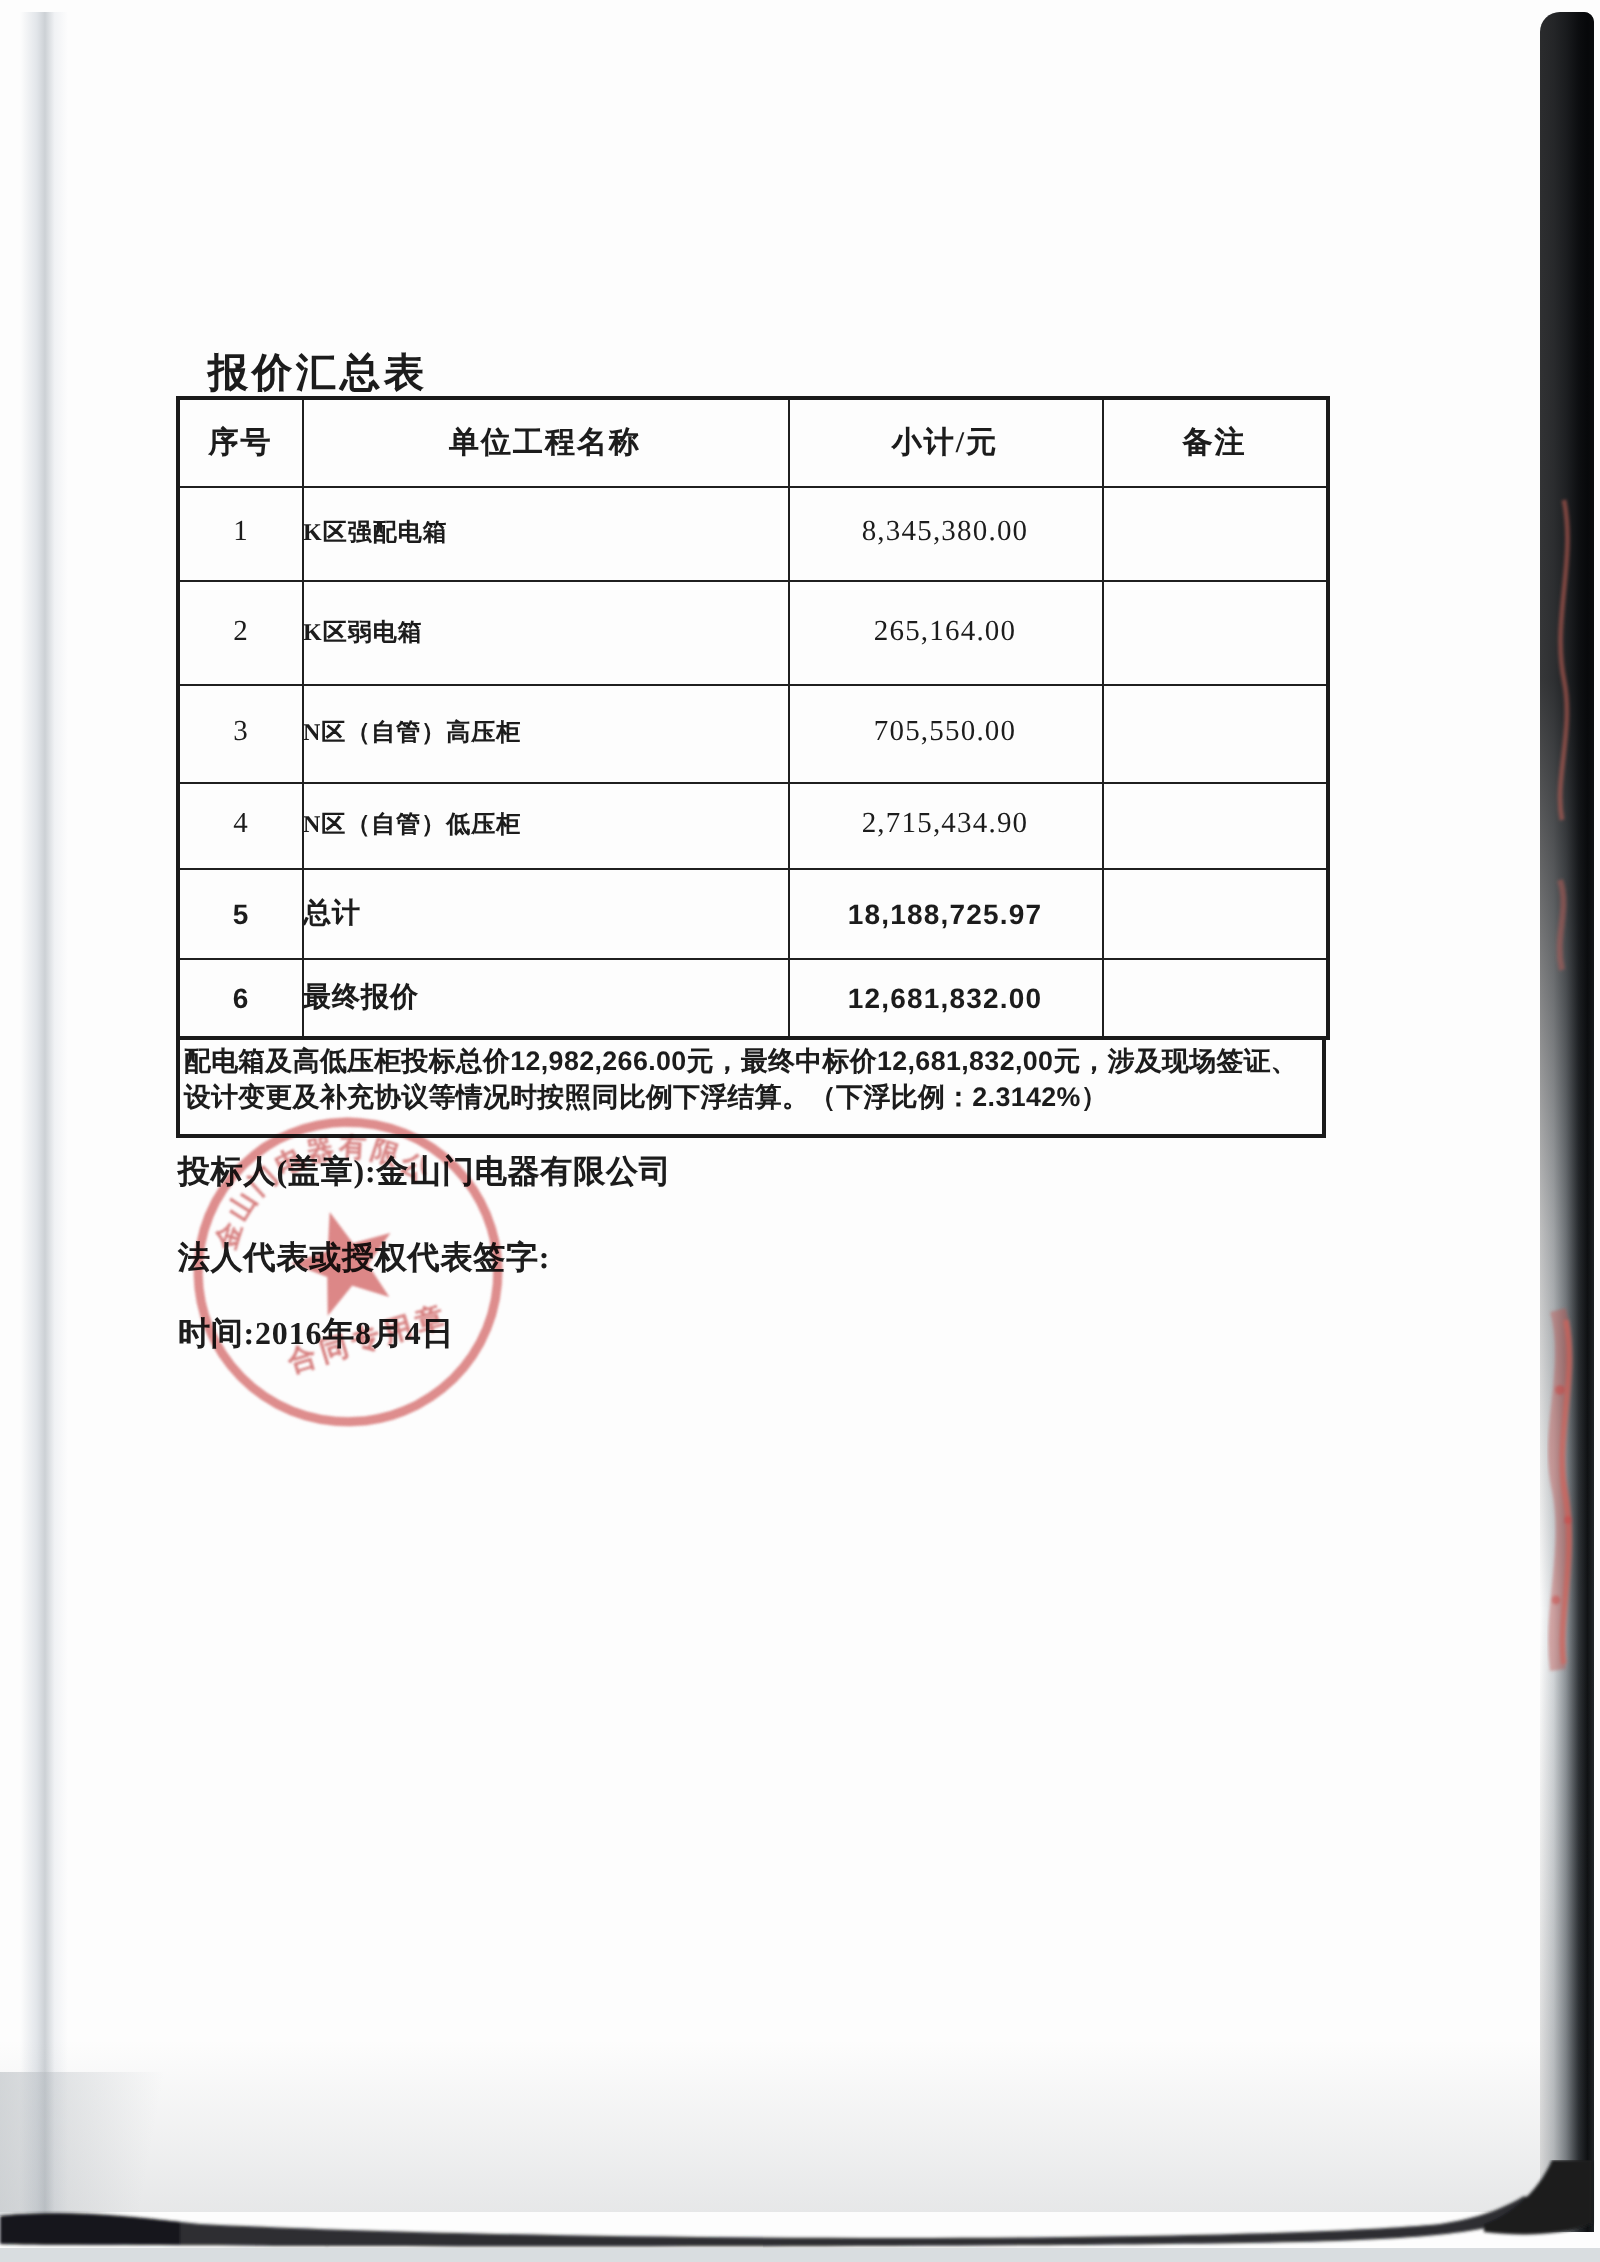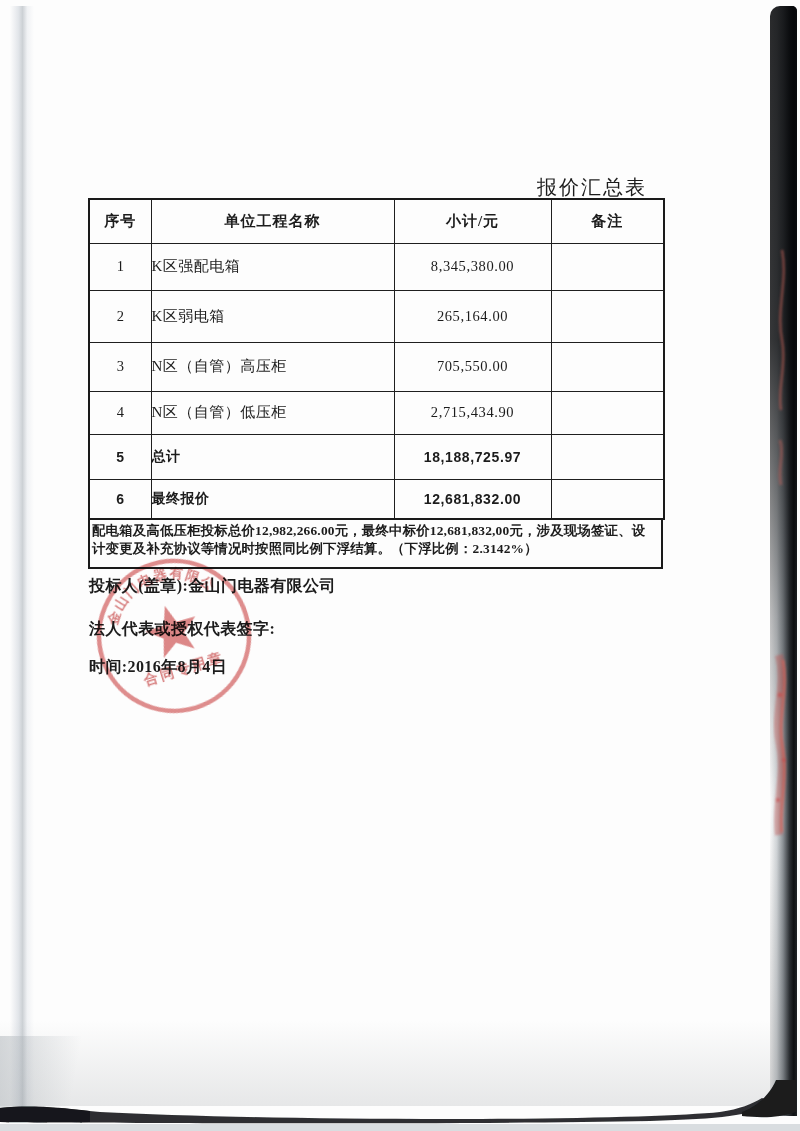--- a/index.html
+++ b/index.html
@@ -18,40 +18,40 @@
   .bottom-curl{position:absolute;left:0;top:1020px;width:770px;height:86px;pointer-events:none;
     background:linear-gradient(to bottom,rgba(0,0,0,0),rgba(118,124,129,.17));}
   .corner-curl{position:absolute;left:0;top:1036px;width:120px;height:72px;pointer-events:none;
     background:linear-gradient(100deg,rgba(172,178,183,.5),rgba(255,255,255,0) 62%);}
   .bottom-shadow{position:absolute;left:0;top:1080px;width:800px;height:51px;pointer-events:none;}
   .bottom-strip{position:absolute;left:0;top:1124px;width:800px;height:7px;background:#d9dde0;pointer-events:none;}
 
   
   .title{position:absolute;left:88px;top:100px;width:575px;text-align:center;
          font-weight:bold;font-size:19.5px;line-height:41px;letter-spacing:.5px;}
-  .subtitle{position:absolute;left:72px;top:174px;width:575px;text-align:right;
-         font-weight:normal;font-size:20px;line-height:26px;letter-spacing:2px;}
+  .subtitle{position:absolute;left:104px;top:174px;width:575px;text-align:left;
+         font-weight:bold;font-size:20px;line-height:26px;letter-spacing:2px;}
 
   
   table.quote{position:absolute;left:88px;top:198px;width:575px;border-collapse:collapse;
       table-layout:fixed;border:2.2px solid #1a1a1a;}
   table.quote th,table.quote td{border:1.6px solid #1f1f1f;padding:0;vertical-align:middle;
       overflow:hidden;white-space:nowrap;}
   table.quote th{font-size:15px;font-weight:bold;text-align:center;letter-spacing:1px;}
   td.c-no{text-align:center;font-size:14.5px;}
-  td.c-name{text-align:left;padding-left:17px;font-size:15px;letter-spacing:.5px;}
+  td.c-name{text-align:left;padding-left:17px;font-size:12px;letter-spacing:.5px;font-weight:bold;}
   td.c-sum{text-align:center;font-size:14.5px;letter-spacing:.6px;}
   td.c-rem{text-align:center;font-size:14.5px;}
   tr.hrow{height:44px;} tr.r1{height:47px;} tr.r2{height:52px;} tr.r3{height:49px;}
   tr.r4{height:43px;} tr.r5{height:45px;} tr.r6{height:40px;}
   tr.boldrow td{font-family:"Liberation Sans","DejaVu Sans",sans-serif;font-weight:bold;font-size:14px;}
 
   .note-box{position:absolute;left:88px;top:519px;width:575px;height:50px;box-sizing:border-box;
       border:2.2px solid #1a1a1a;border-top:none;padding:3px 5px 0 2px;
-      font-family:Liberation Serif, serif;font-weight:bold;
+      font-family:Liberation Sans, sans-serif;font-weight:bold;
       font-size:13.4px;line-height:17.5px;letter-spacing:.2px;}
 
   
   .f-line{position:absolute;left:89px;font-family:Liberation Serif, serif;
       font-weight:600;font-size:16px;letter-spacing:.4px;}
   .f-bidder{top:576px;} .f-sign{top:619px;} .f-date{top:657px;}
 
   
   .stamp{position:absolute;left:93px;top:555px;width:162px;height:162px;
       transform:rotate(-17deg);mix-blend-mode:multiply;opacity:.8;filter:blur(.4px);

